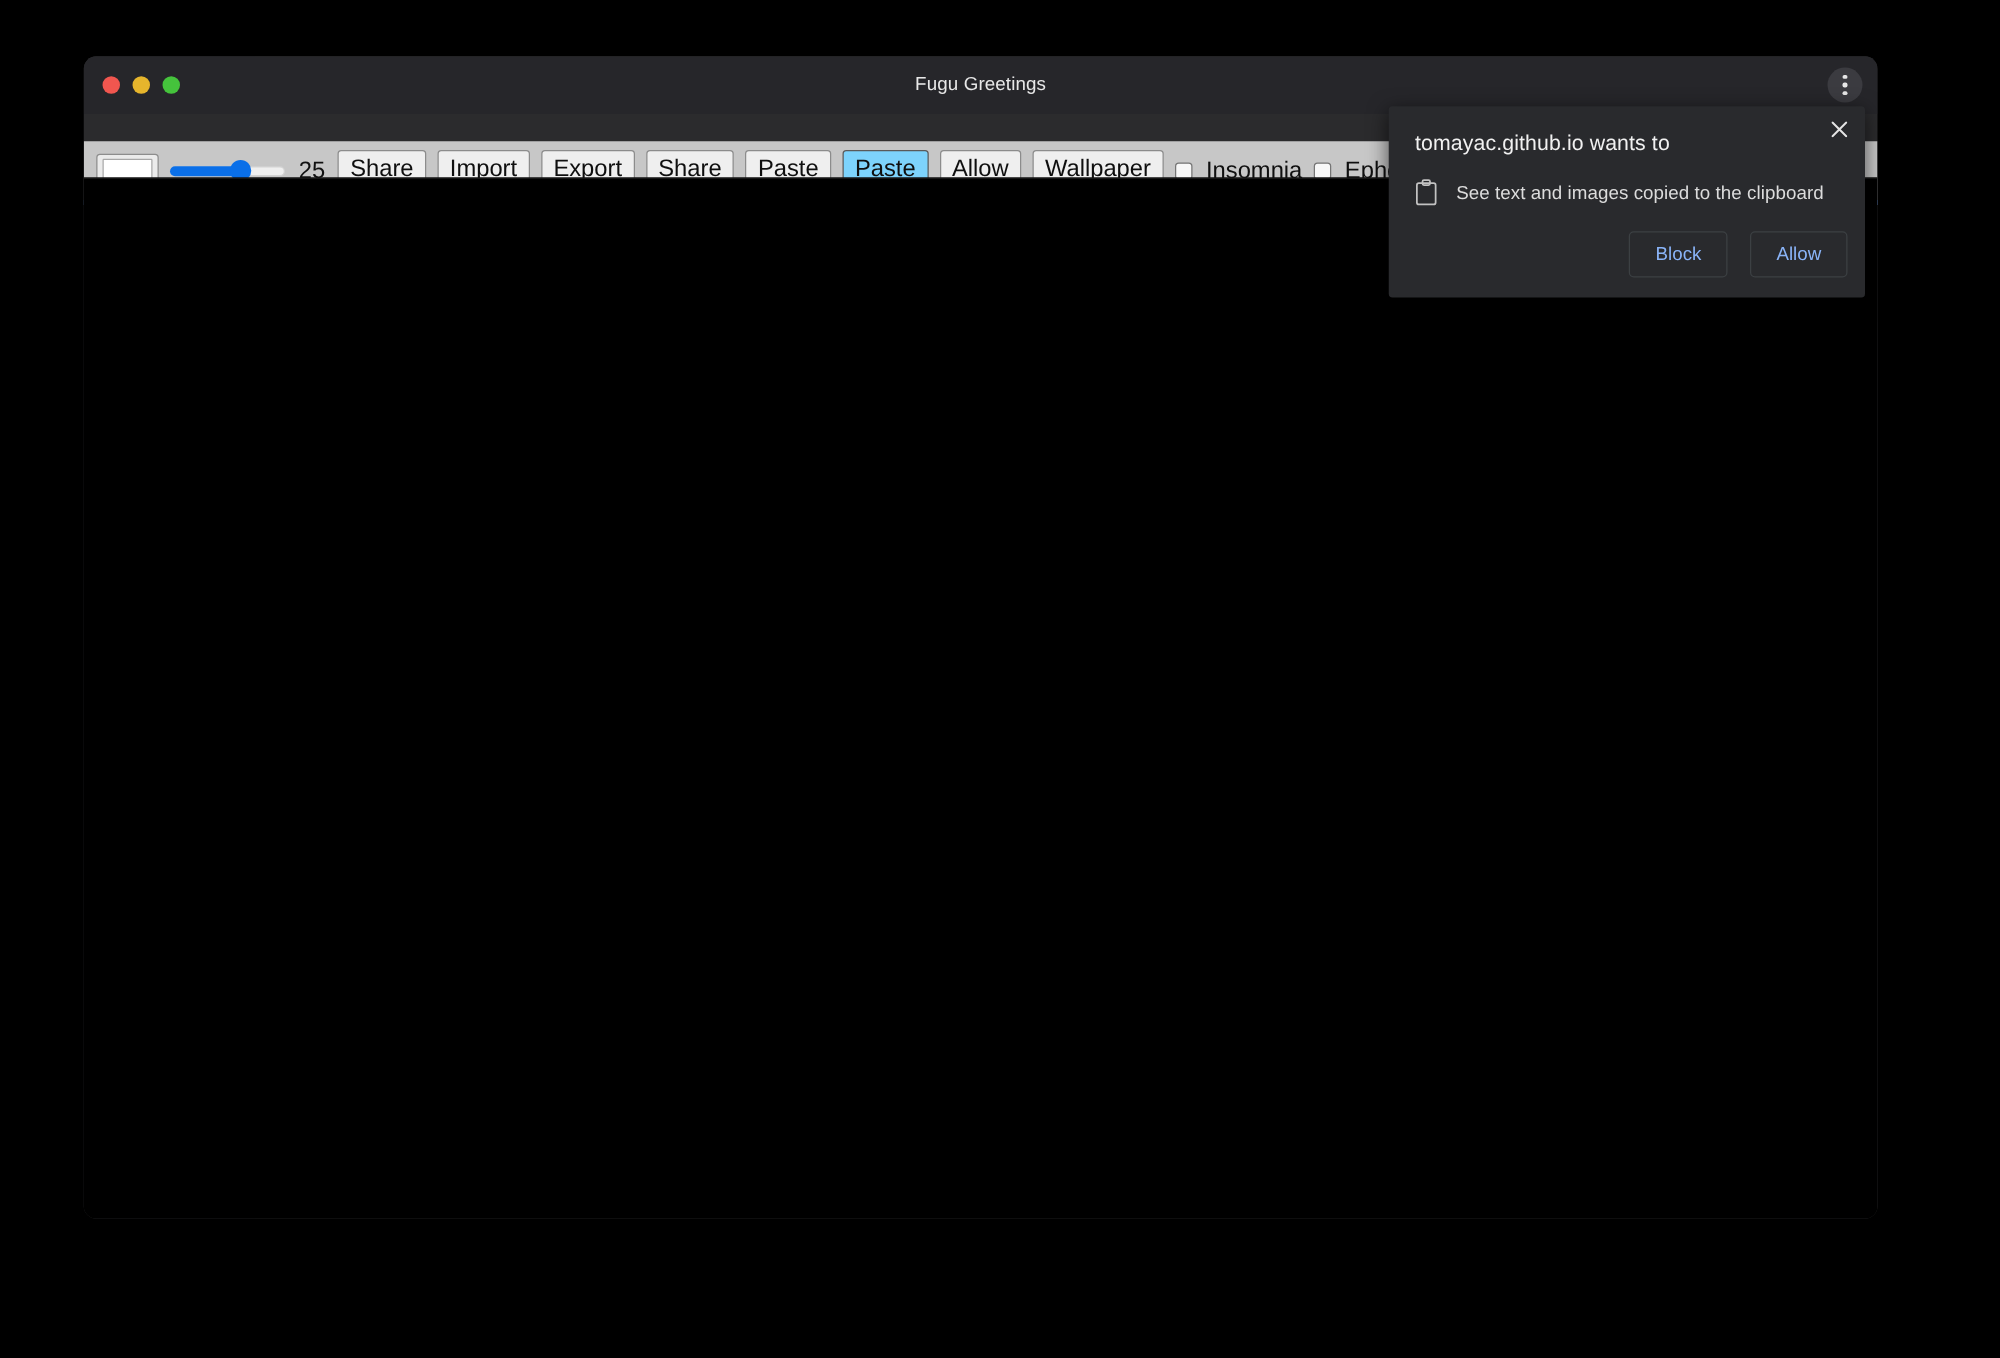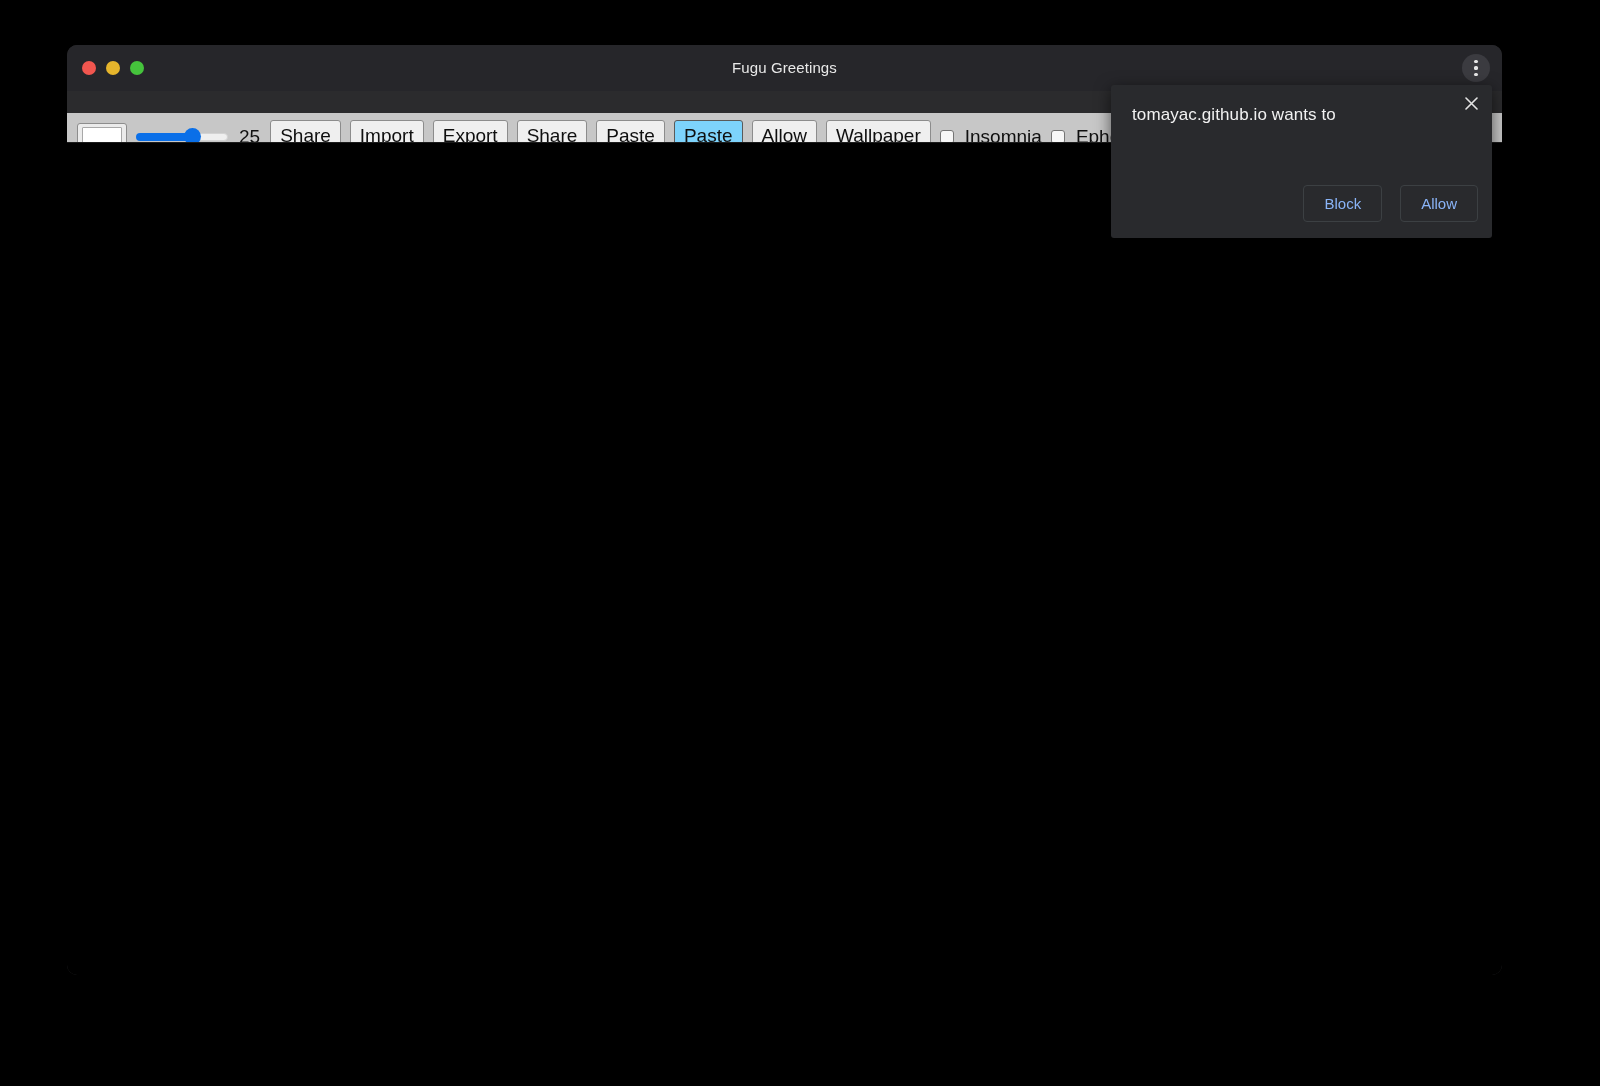--- a/index.html
+++ b/index.html
@@ -346,20 +346,27 @@
   <div class="perm-popup">
 
     <div class="perm-close">
       <svg width="13" height="13" viewBox="0 0 13 13" aria-hidden="true">
         <path d="M1 1 L12 12 M12 1 L1 12" stroke="#e4e4e4" stroke-width="1.6" stroke-linecap="round" fill="none"></path>
       </svg>
     </div>
 
     <div class="perm-title">tomayac.github.io wants to</div>
 
+    <div class="perm-row">
+      <svg class="clip-icon" viewBox="0 0 20 22" aria-hidden="true">
+        <rect x="2.5" y="3.5" width="15" height="17" rx="1.6" fill="none" stroke="#c2c2c2" stroke-width="1.4"></rect>
+        <rect x="7" y="1" width="6" height="4" rx="1.2" fill="none" stroke="#c2c2c2" stroke-width="1.4"></rect>
+      </svg>
+      <span class="perm-desc">See text and images copied to the clipboard</span>
+    </div>
 
     <div class="perm-actions">
       <button class="perm-btn">Block</button>
       <button class="perm-btn">Allow</button>
     </div>
 
   </div>
 
 </div>
 

